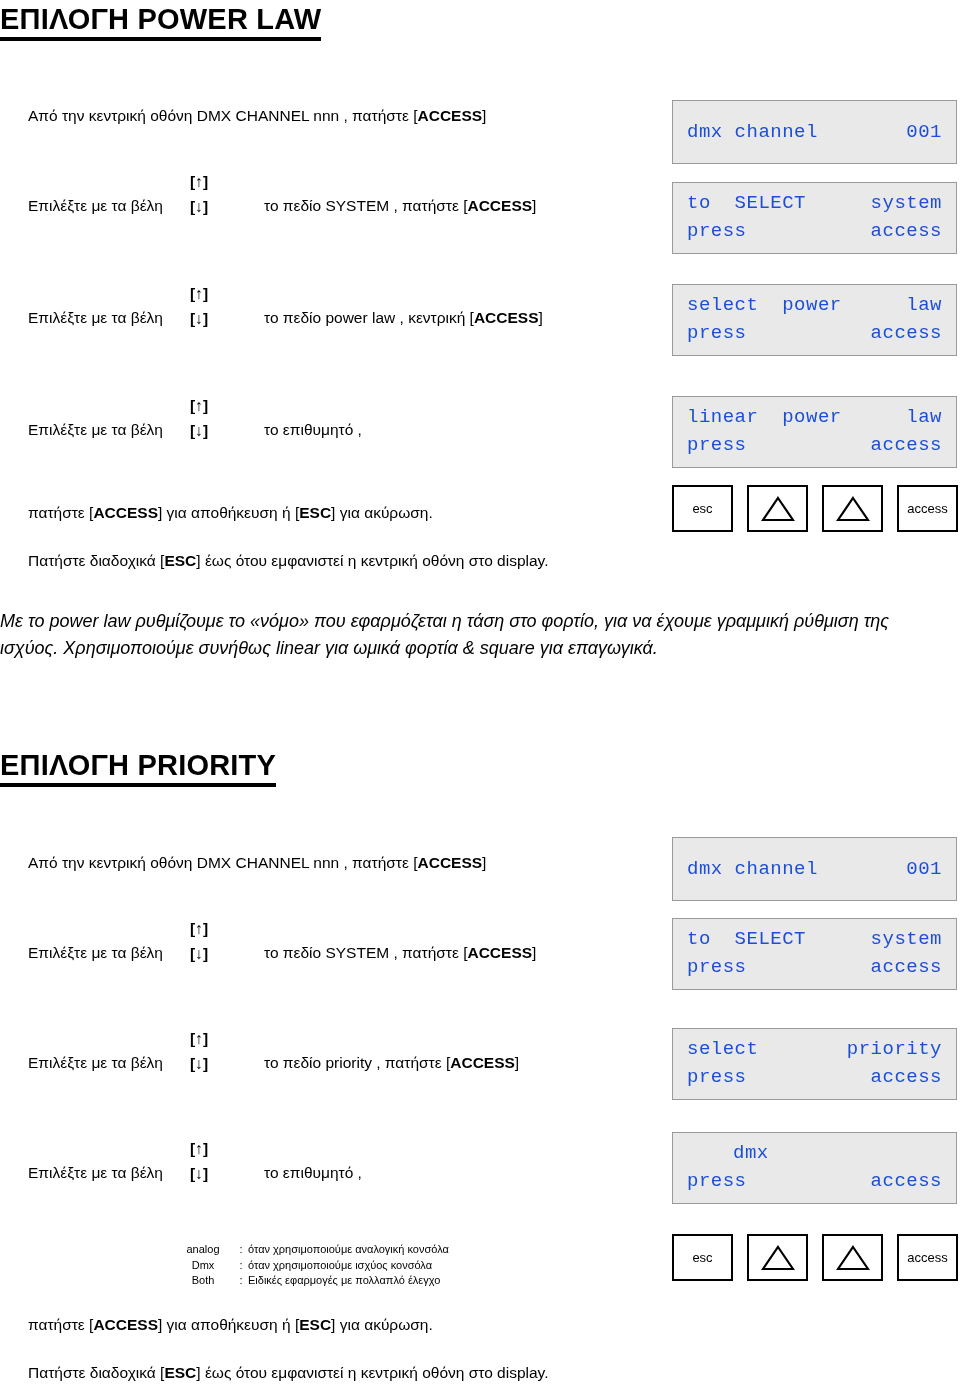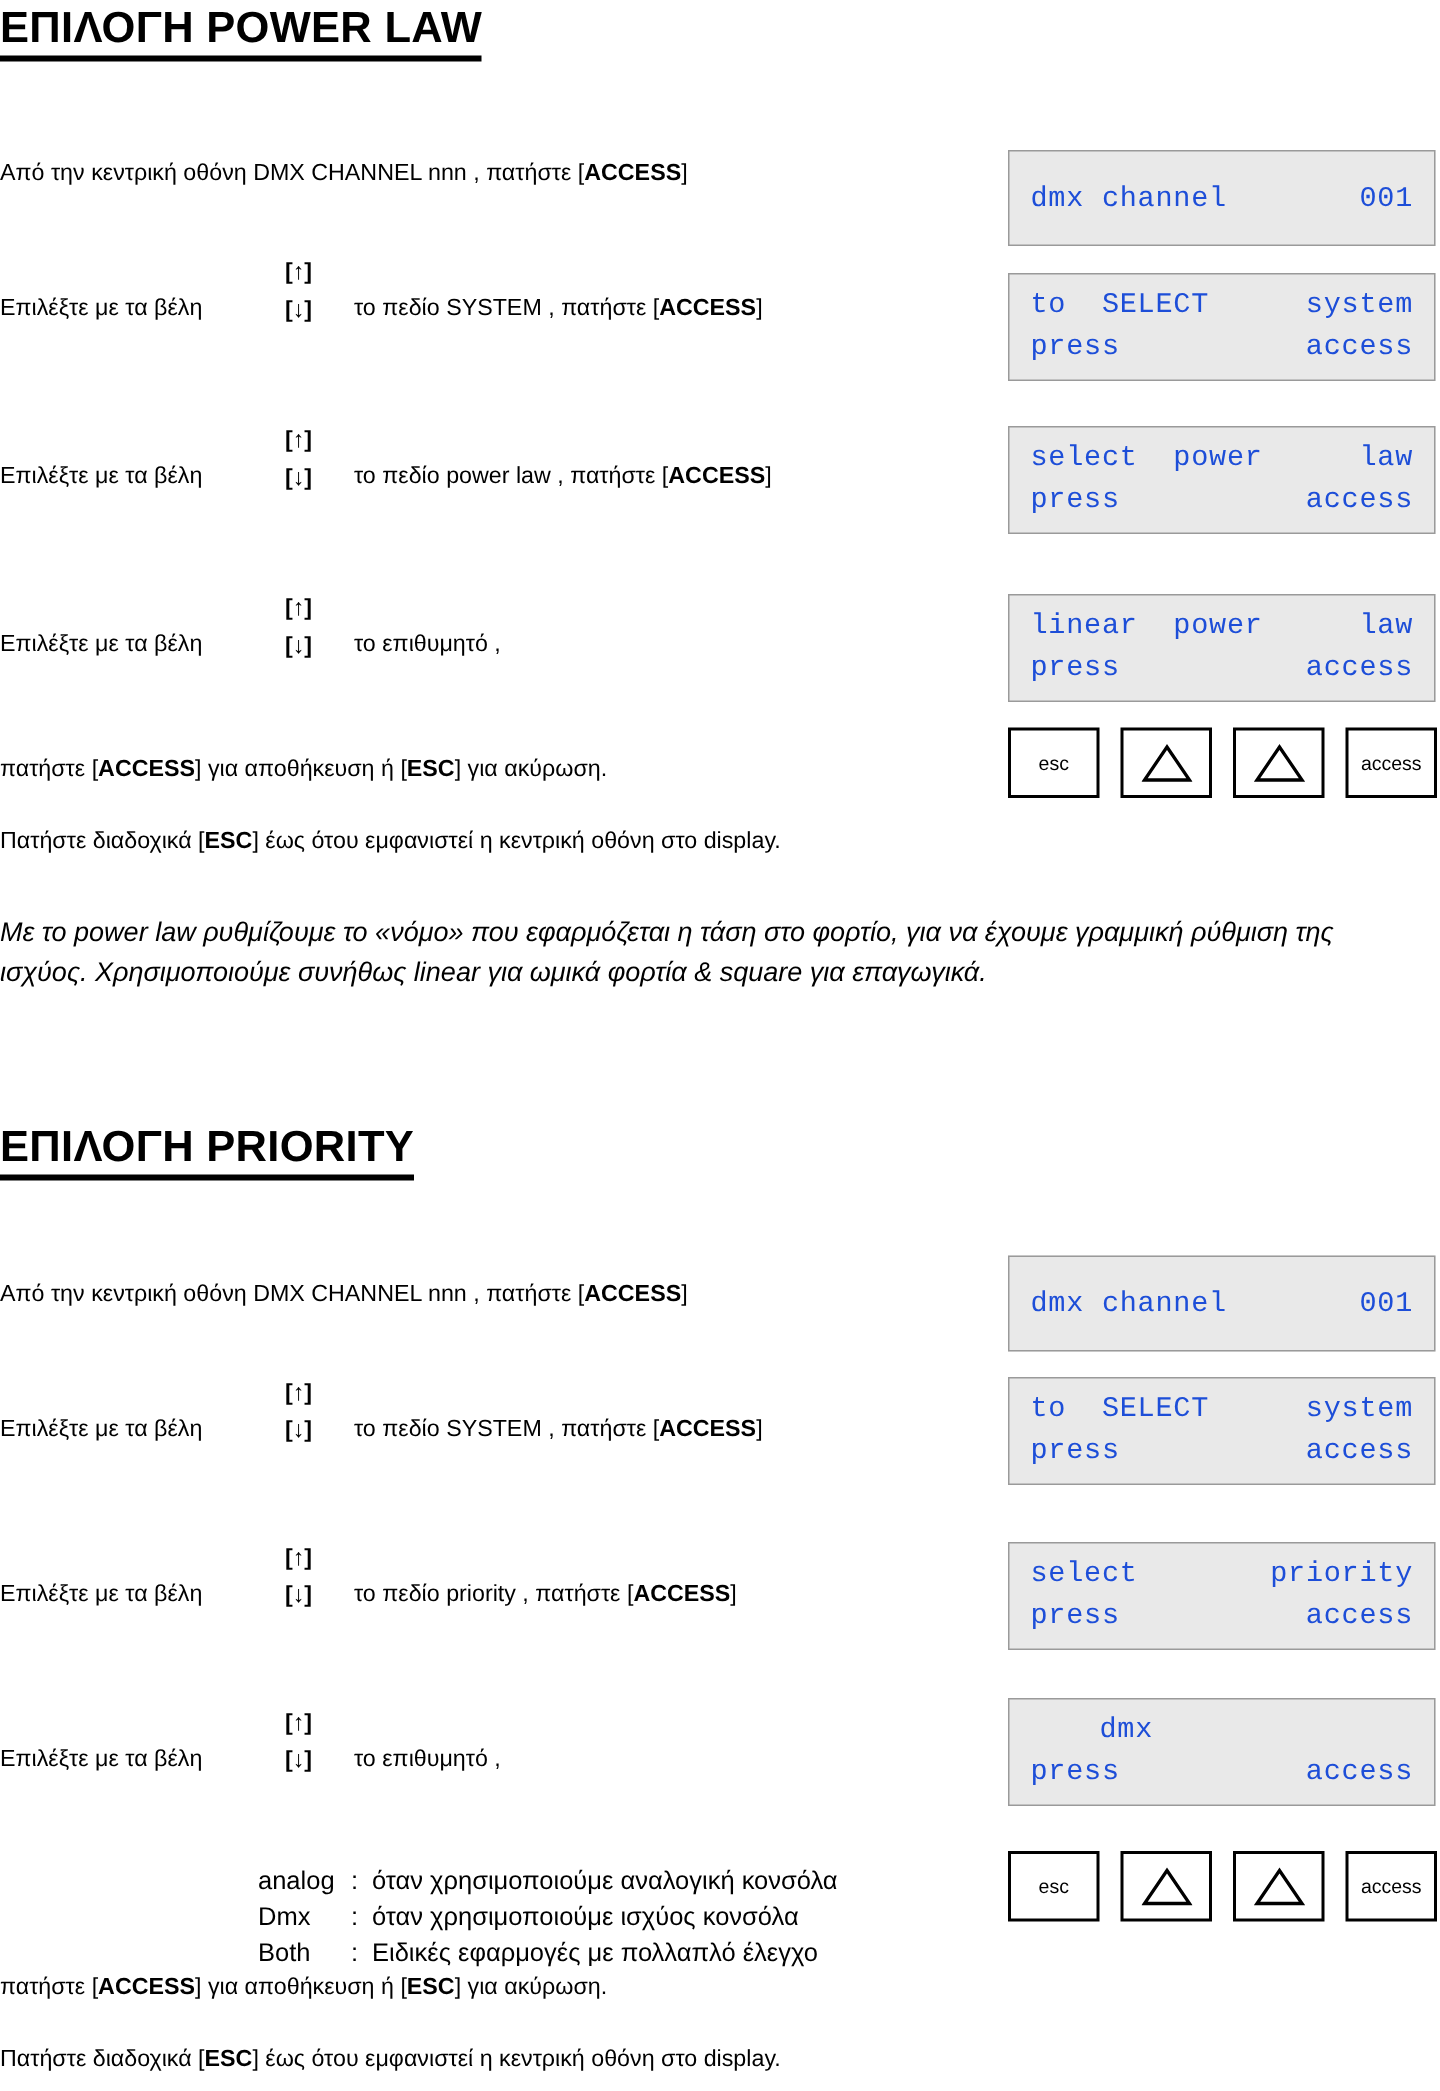--- a/index.html
+++ b/index.html
@@ -32,20 +32,21 @@
     border-bottom: 4px solid #000;
     padding-bottom: 3px;
   }
 
   
   .btext {
     position: absolute;
     font-size: 15.5px;
     line-height: 1.25;
     white-space: nowrap;
+    padding-left: 28px;
   }
   .btext b { font-weight: bold; }
 
   .italic-note {
     position: absolute;
     font-size: 18px;
     font-style: italic;
     line-height: 1.5;
     width: 900px;
   }
@@ -109,22 +110,23 @@
     align-items: center;
     justify-content: center;
     font-size: 13px;
     color: #000;
   }
   .hwbtn svg { display: block; }
 
   
   .legend {
     position: absolute;
-    font-size: 17px;
+    font-size: 11px;
     line-height: 1.42;
+    text-align: center;
   }
   .legend .lrow { display: flex; white-space: nowrap; }
   .legend .lkey { width: 62px; display: inline-block; }
   .legend .lsep { width: 14px; display: inline-block; }
 </style>
 </head>
 <body>
 
 <div class="page">
 
@@ -144,21 +146,21 @@
     <span>το πεδίο  SYSTEM , πατήστε [</span><b>ACCESS</b><span>]</span>
   </div>
 
   <div class="btext" style="left:0px; top:308px;">Επιλέξτε με τα βέλη</div>
   <div class="arrows" style="left:190px; top:286px;">
     <span class="ar">[↑]</span>
     <span class="gap"></span>
     <span class="ar">[↓]</span>
   </div>
   <div class="btext" style="left:236px; top:308px;">
-    <span>το πεδίο  power law , πατήστε [</span><b>ACCESS</b><span>]</span>
+    <span>το πεδίο  power law , κεντρική [</span><b>ACCESS</b><span>]</span>
   </div>
 
   <div class="btext" style="left:0px; top:420px;">Επιλέξτε με τα βέλη</div>
   <div class="arrows" style="left:190px; top:398px;">
     <span class="ar">[↑]</span>
     <span class="gap"></span>
     <span class="ar">[↓]</span>
   </div>
   <div class="btext" style="left:236px; top:420px;">
     <span>το επιθυμητό ,</span>

